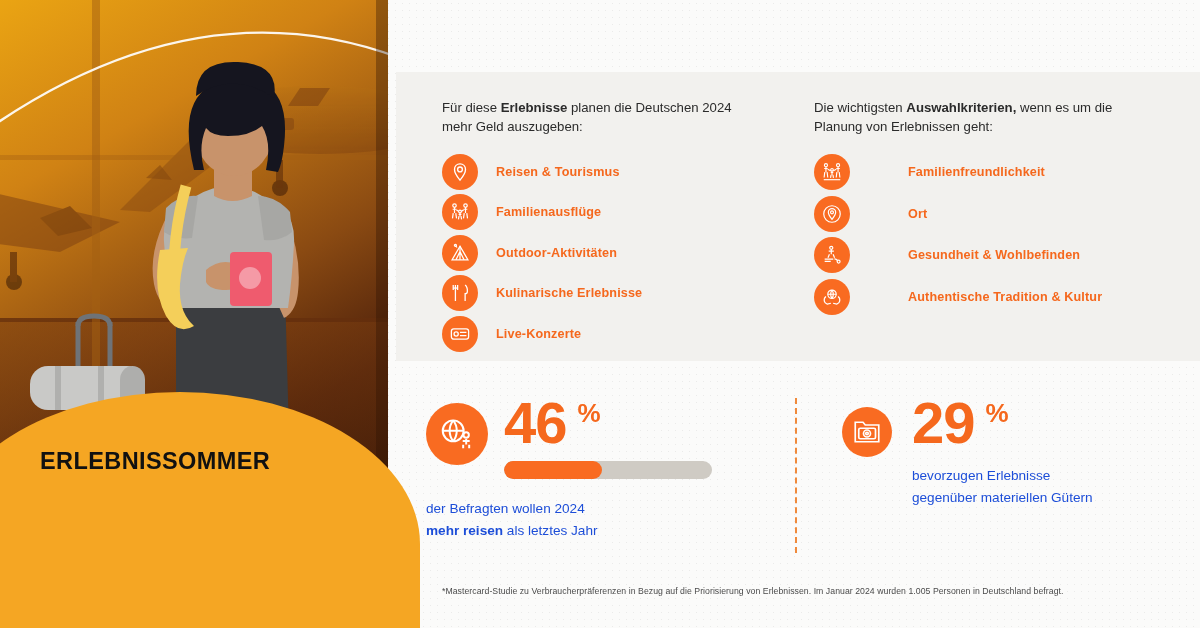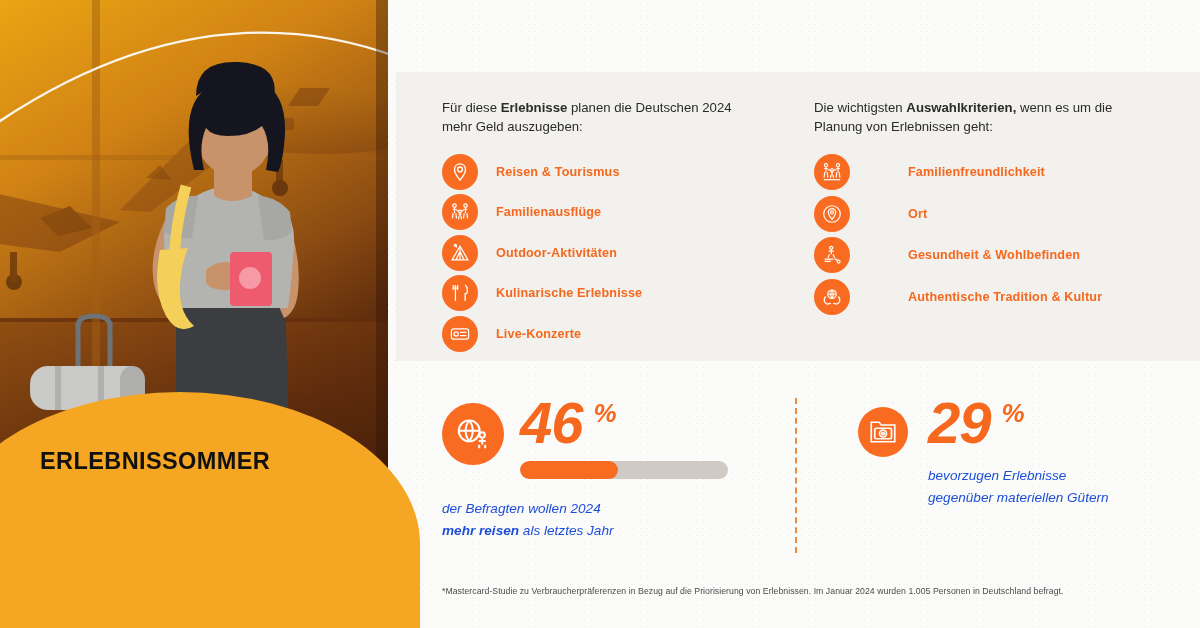--- a/index.html
+++ b/index.html
@@ -66,21 +66,21 @@
     display:flex; align-items:center; justify-content:center; flex:0 0 36px;
   }
   .circ svg{ display:block; }
   .row-label{
     font-size:12.6px; font-weight:700; color:#f5681d; margin-left:18px;
     letter-spacing:.15px; white-space:nowrap;
   }
   .col.b .row-label{ margin-left:30px;padding-left:28px; }
   .col.b .row{ height:41px; }
   
-  .stats{ position:absolute; left:396px; top:395px; right:0; height:170px; z-index:1;font-style:italic; }
+  .stats{ position:absolute; left:380px; top:395px; right:0; height:170px; z-index:1; }
   .stat{ position:absolute; top:0; }
   .stat.one{ left:46px; }
   .stat.two{ left:462px; }
   .stat-top{ display:flex; align-items:flex-start; }
   .stat-circ{
     width:62px; height:62px; border-radius:50%; background:#f96b21;
     display:flex; align-items:center; justify-content:center; flex:0 0 62px;
     margin-top:8px;
   }
   .stat-right{ margin-left:16px; }

